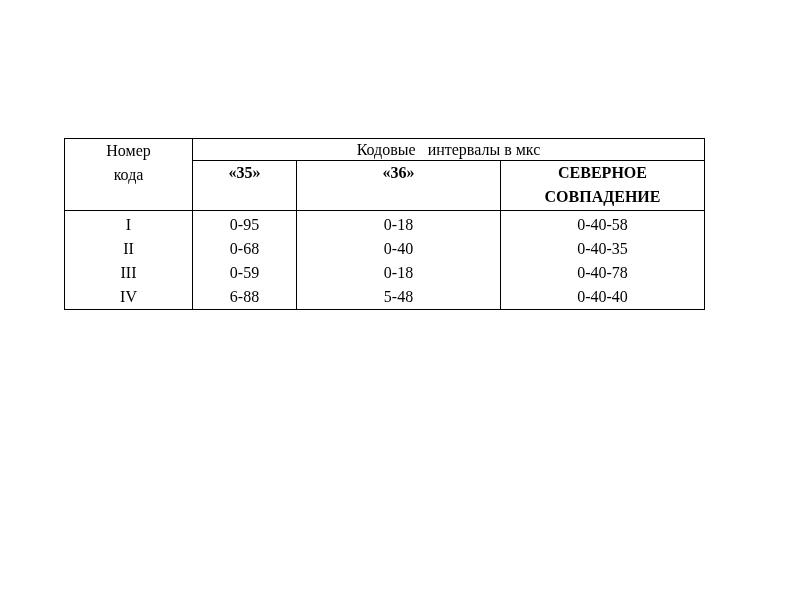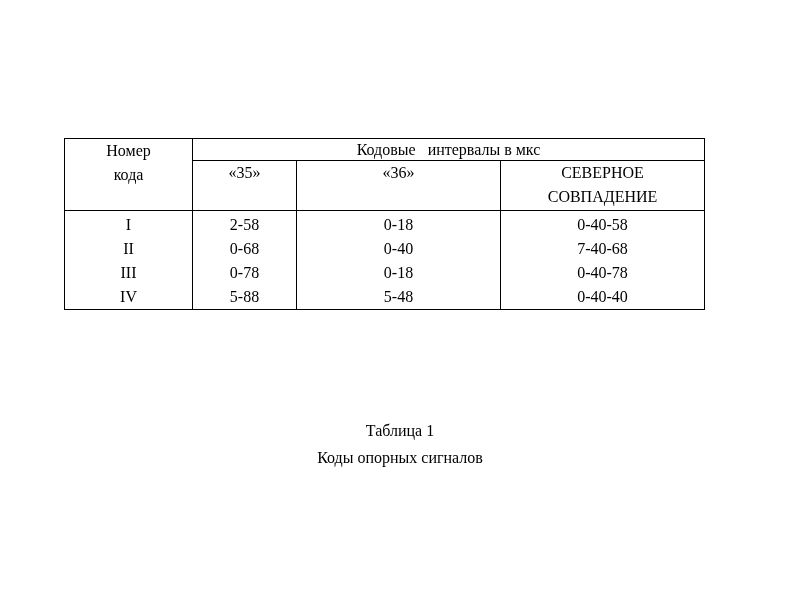--- a/index.html
+++ b/index.html
@@ -32,20 +32,21 @@
     padding: 0;
   }
   td.group-header {
     height: 22px;
     line-height: 21px;
     white-space: pre;
   }
   td.col-header {
     height: 50px;
     line-height: 24px;
+    font-weight: bold;
   }
   td.corner-header div {
     line-height: 24px;
   }
   tr.data-row td {
     height: 98px;
     line-height: 24px;
     padding-top: 2px;
   }
   .caption {
@@ -87,39 +88,35 @@
         </td>
       </tr>
       <tr class="data-row">
         <td>
           <div>I</div>
           <div>II</div>
           <div>III</div>
           <div>IV</div>
         </td>
         <td>
-          <div>2-58</div>
+          <div>0-95</div>
           <div>0-68</div>
-          <div>0-78</div>
-          <div>5-88</div>
+          <div>0-59</div>
+          <div>6-88</div>
         </td>
         <td>
           <div>0-18</div>
           <div>0-40</div>
           <div>0-18</div>
           <div>5-48</div>
         </td>
         <td>
           <div>0-40-58</div>
-          <div>7-40-68</div>
+          <div>0-40-35</div>
           <div>0-40-78</div>
           <div>0-40-40</div>
         </td>
       </tr>
     </tbody>
   </table>
 
-  <div class="caption">
-    <div>Таблица 1</div>
-    <div>Коды опорных сигналов</div>
-  </div>
 
 </div>
 
 </body></html>

